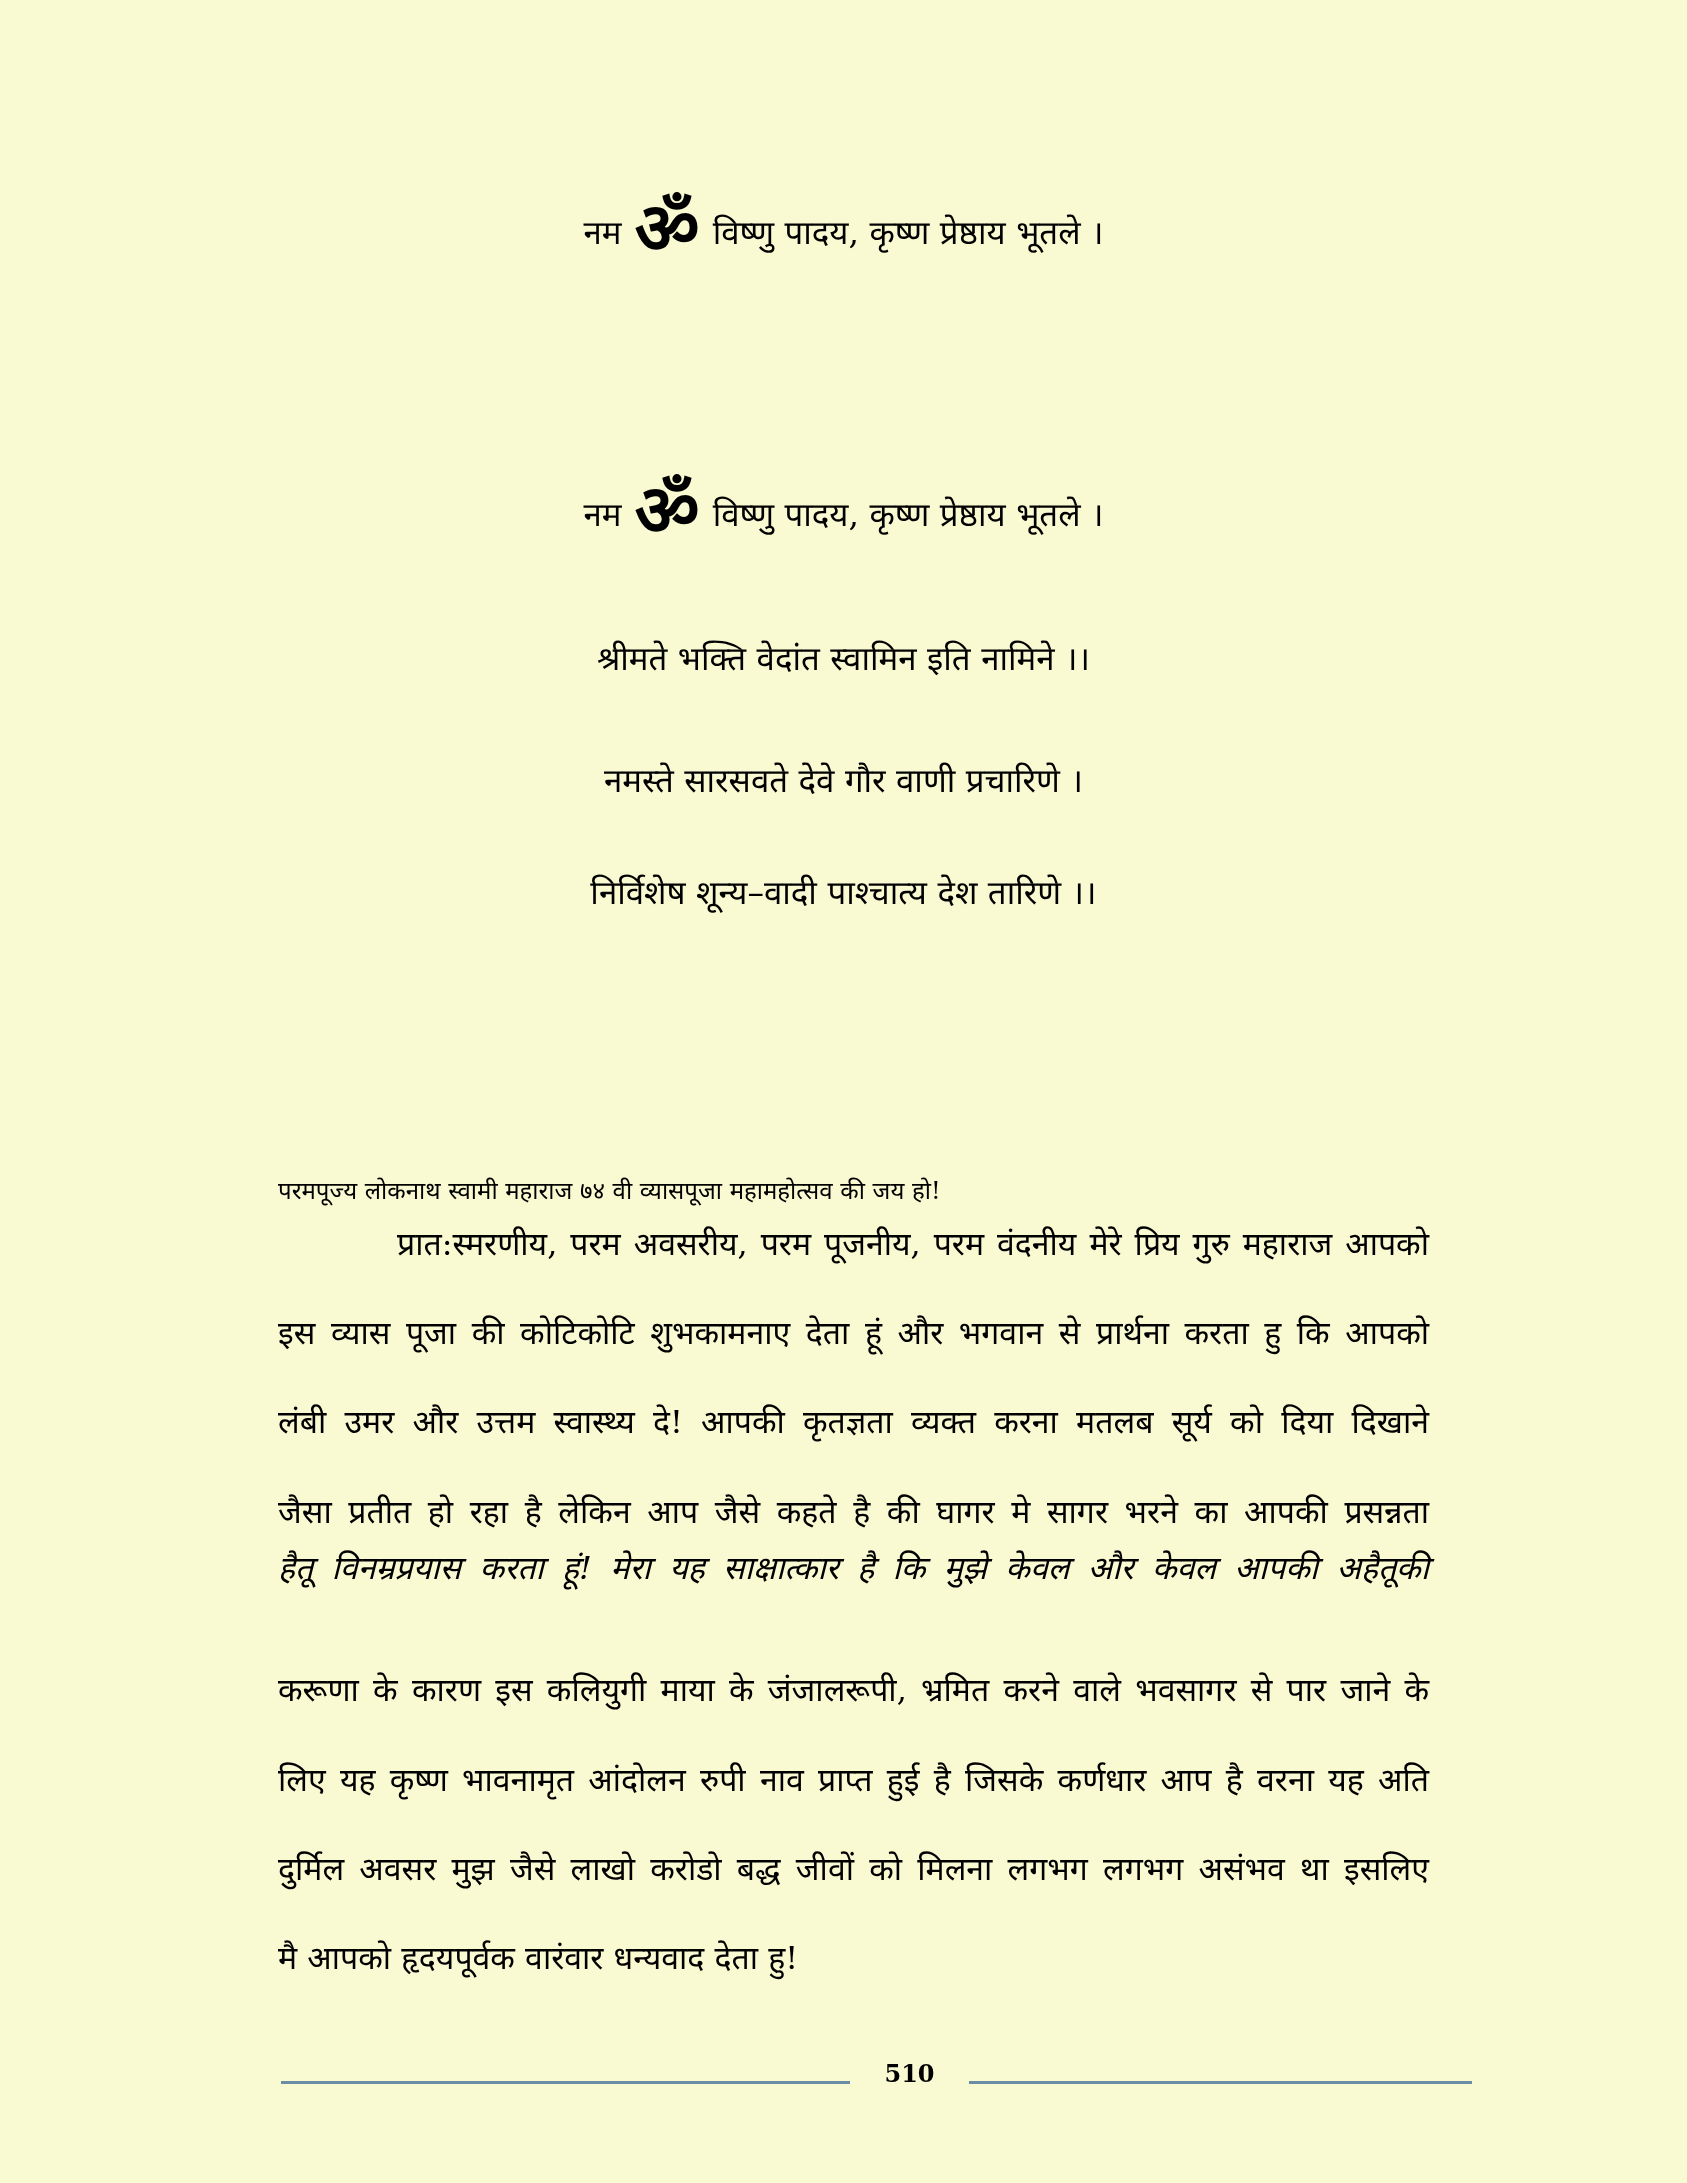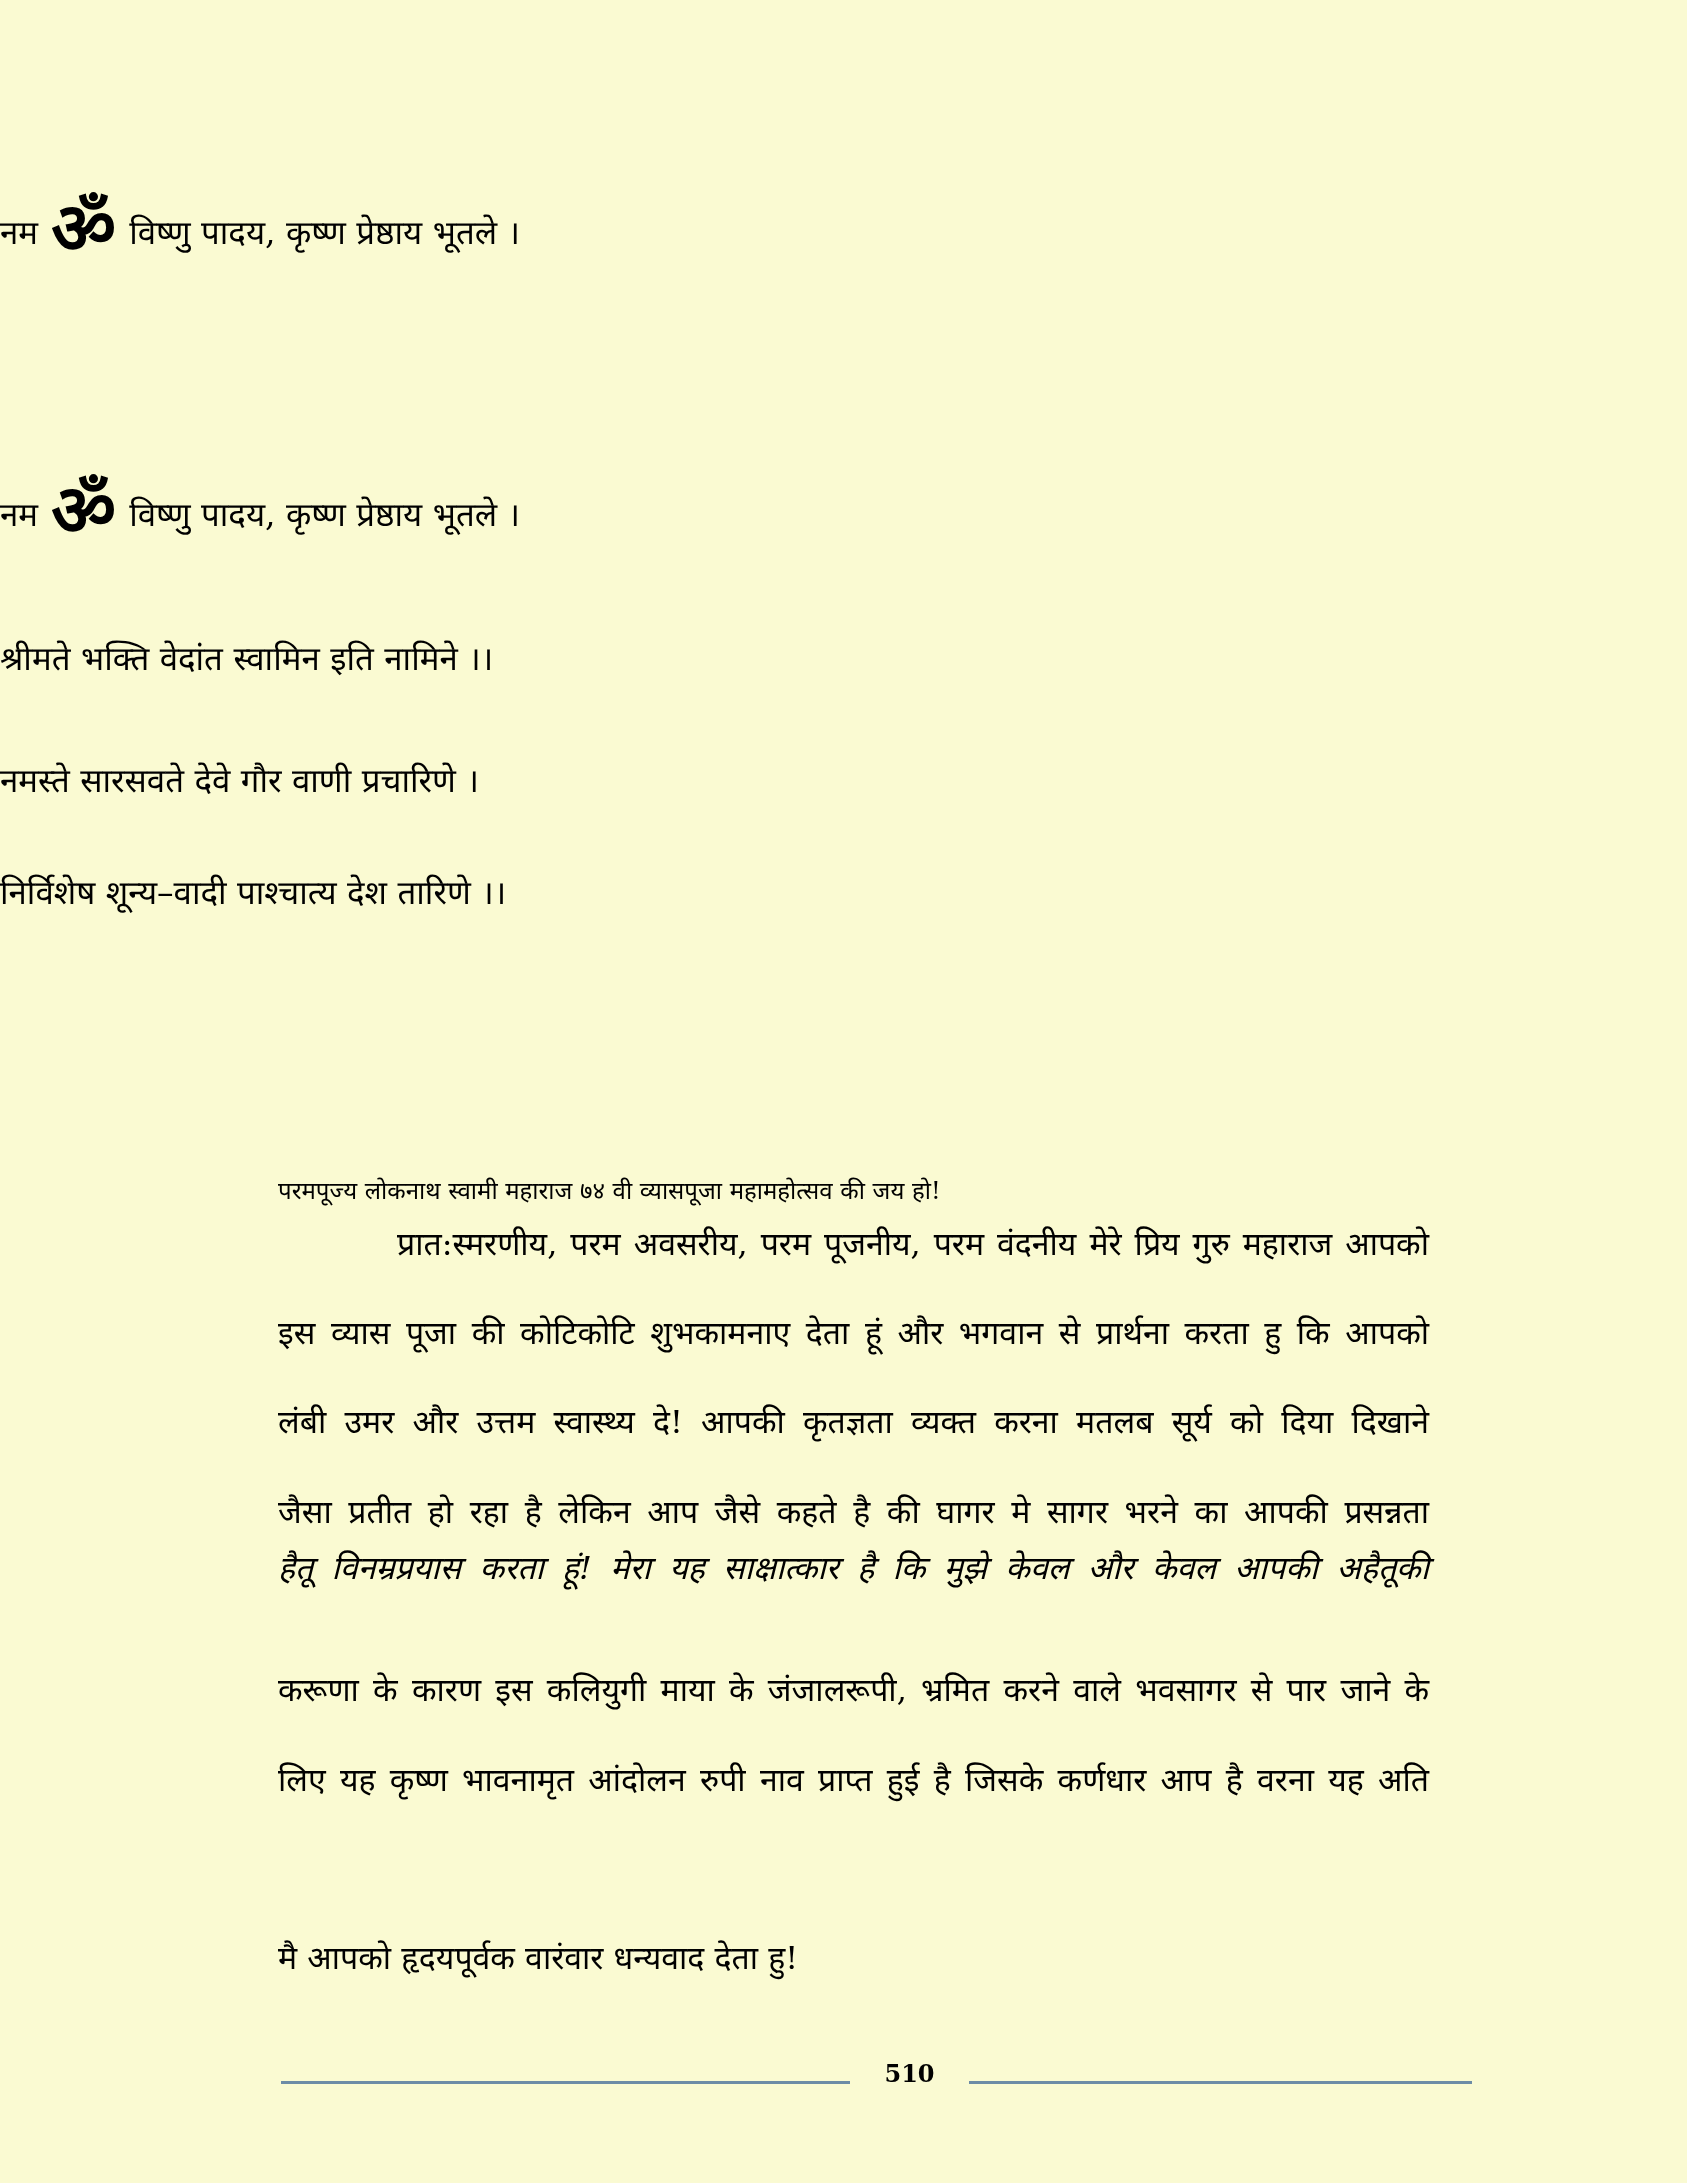--- a/index.html
+++ b/index.html
@@ -10,20 +10,21 @@
     background: #FAFAD2;
     color: #000000;
     font-family: "DejaVu Serif", serif;
     overflow: hidden;
   }
   
   .verse-line {
     position: absolute;
     left: 0;
     right: 0;
+    text-align: center;
     font-size: 33px;
     line-height: 60px;
     white-space: nowrap;
   }
   .om {
     font-size: 71px;
     vertical-align: -9.3px;
     margin: 0 13.2px;
     font-weight: bold;
   }
@@ -103,20 +104,21 @@
 
   <div class="jay-line">परमपूज्य लोकनाथ स्वामी महाराज ७४ वी व्यासपूजा महामहोत्सव की जय हो!</div>
 
   <div class="para-line first p1">प्रात:स्मरणीय, परम अवसरीय, परम पूजनीय, परम वंदनीय मेरे प्रिय गुरु महाराज आपको</div>
   <div class="para-line p2">इस व्यास पूजा की कोटिकोटि शुभकामनाए देता हूं और भगवान से प्रार्थना करता हु कि आपको</div>
   <div class="para-line p3">लंबी उमर और उत्तम स्वास्थ्य दे! आपकी कृतज्ञता व्यक्त करना मतलब सूर्य को दिया दिखाने</div>
   <div class="para-line p4">जैसा प्रतीत हो रहा है लेकिन आप जैसे कहते है की घागर मे सागर भरने का आपकी प्रसन्नता</div>
   <div class="para-line p5">हैतू विनम्रप्रयास करता हूं! मेरा यह साक्षात्कार है कि मुझे केवल और केवल आपकी अहैतूकी</div>
   <div class="para-line p6">करूणा के कारण इस कलियुगी माया के जंजालरूपी, भ्रमित करने वाले भवसागर से पार जाने के</div>
   <div class="para-line p7">लिए यह कृष्ण भावनामृत आंदोलन रुपी नाव प्राप्त हुई है जिसके कर्णधार आप है वरना यह अति</div>
+  <div class="para-line p8">दुर्मिल अवसर मुझ जैसे लाखो करोडो बद्ध जीवों को मिलना लगभग लगभग असंभव था इसलिए</div>
   <div class="para-line last p9">मै आपको हृदयपूर्वक वारंवार धन्यवाद देता हु!</div>
 
   <div class="footer-rule left" style="background: rgb(109, 140, 166);"></div>
   <div class="page-number">510</div>
   <div class="footer-rule right" style="background: rgb(109, 140, 166);"></div>
 
 </div>
 
 
 </body></html>

